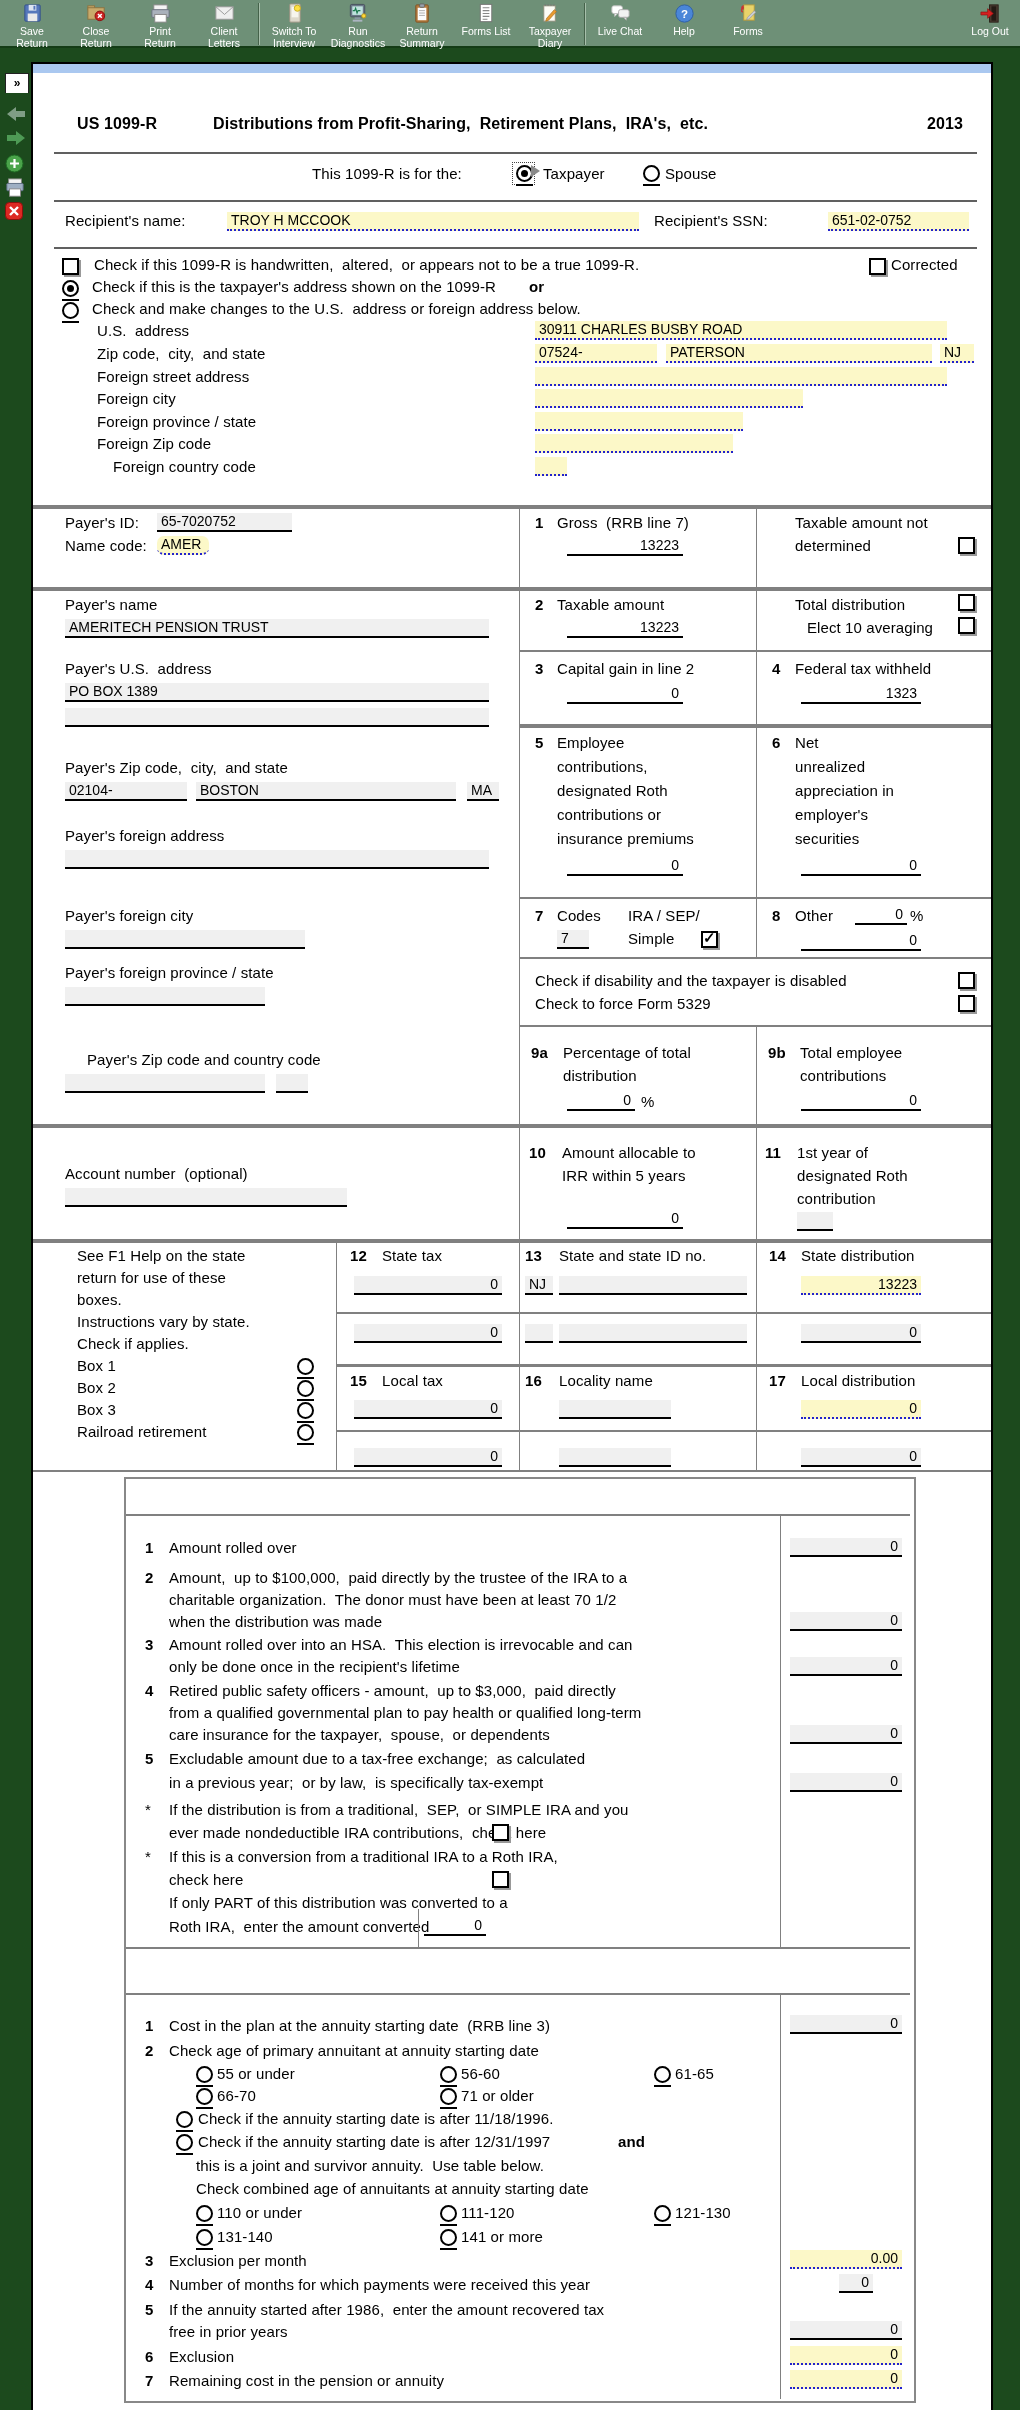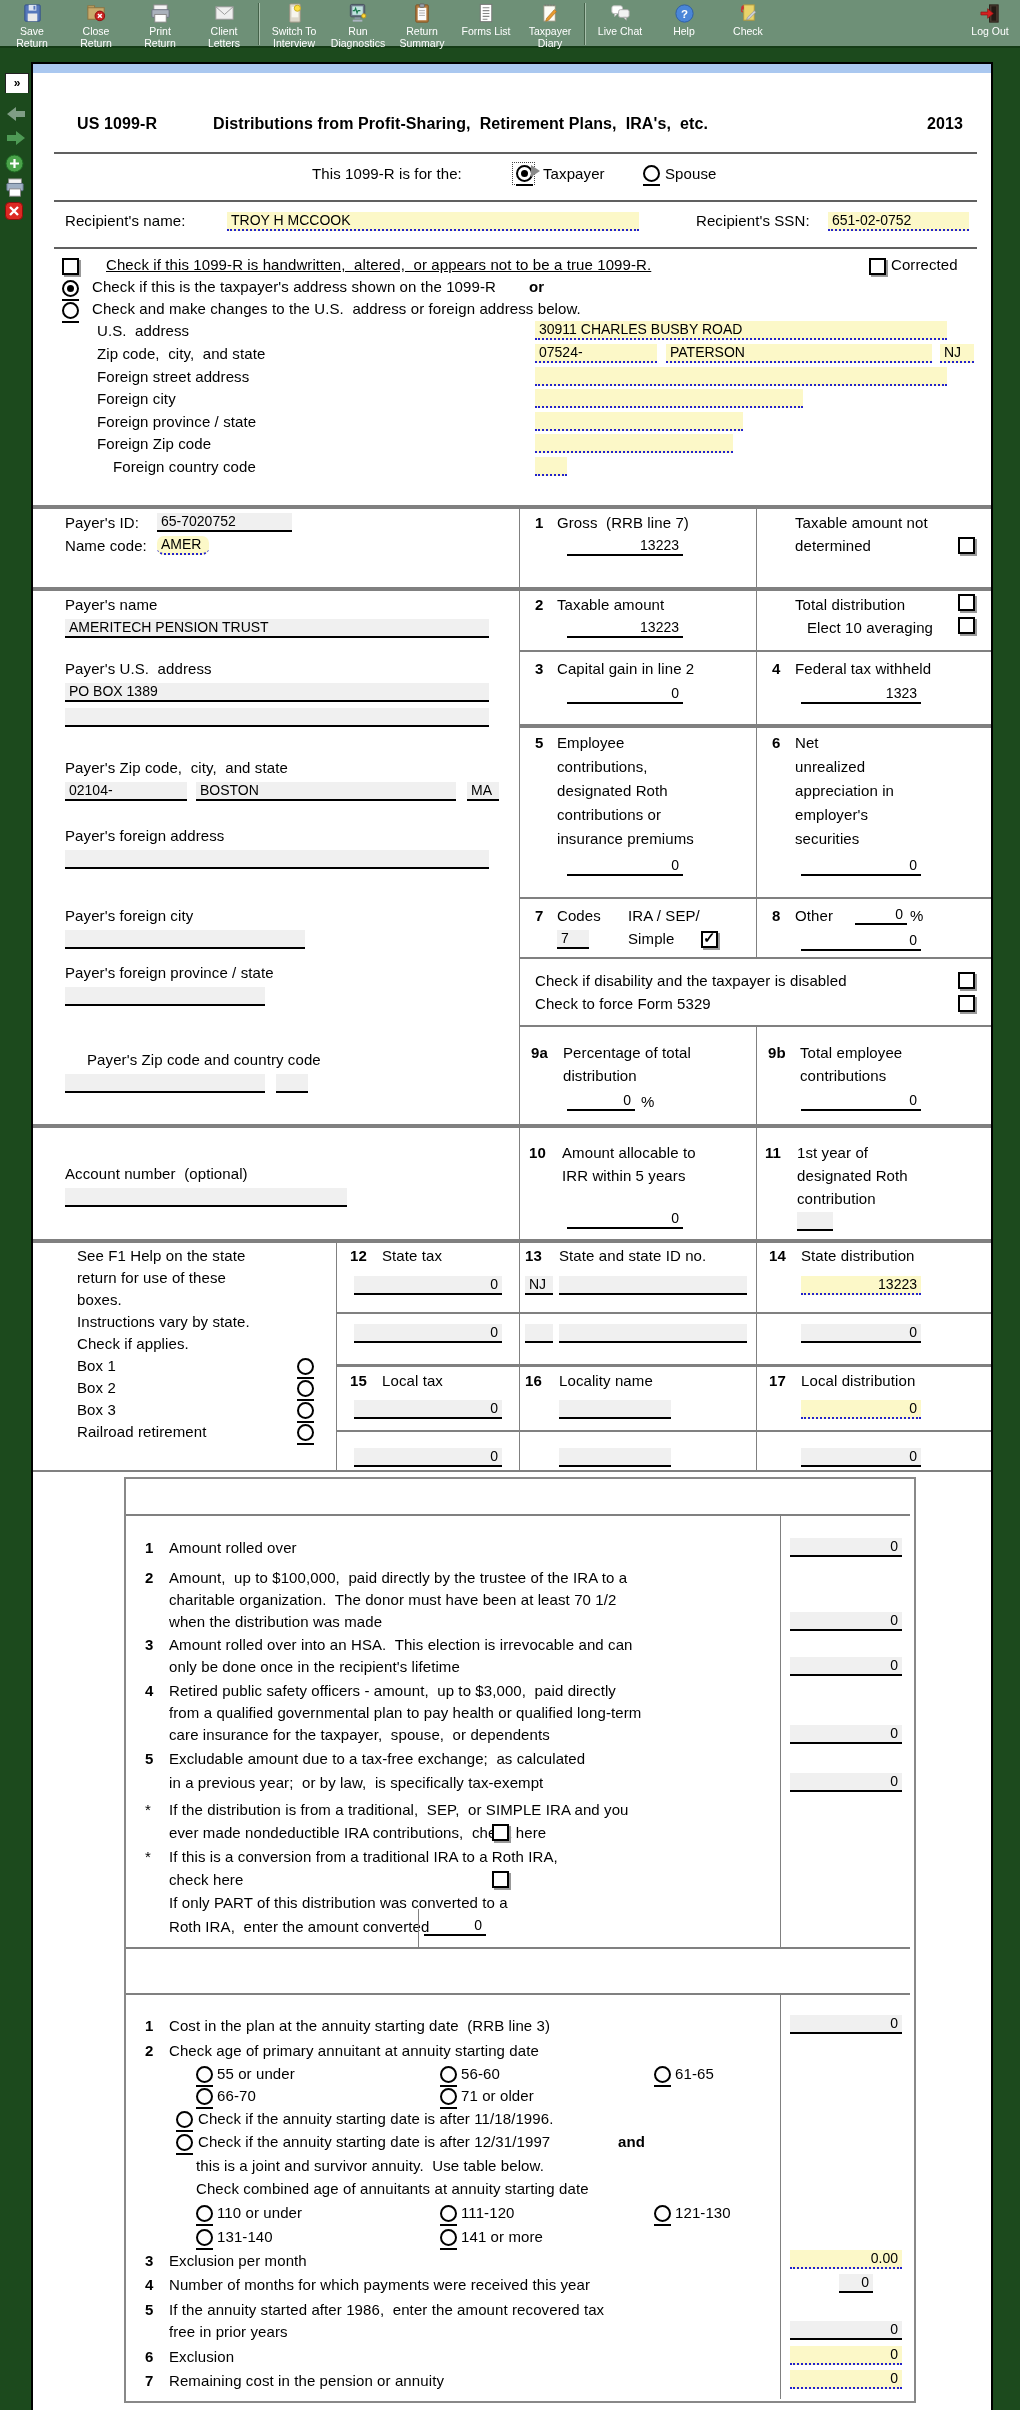--- a/index.html
+++ b/index.html
@@ -155,21 +155,21 @@
         </svg>
       <div class="tlabel">Help</div>
     </div>
     <div class="tbtn">
       <svg viewBox="0 0 24 24">
           <rect x="7" y="3" width="11" height="16" fill="#e9d46a" stroke="#b09a3e"></rect>
           <path d="M7 3 q-3.5 1 -2.2 4.5 L7 8z" fill="#cc3333"></path>
           <path d="M7 6 c-2.5 0 -3.2 3.5 -1 4.5" stroke="#cc3333" fill="none" stroke-width="1.4"></path>
           <path d="M11 16 l7-7 1.7 1.7 -7 7 -2.8 1.1z" fill="#c9cdd4" stroke="#8a8f98" stroke-width="0.6"></path>
         </svg>
-      <div class="tlabel">Check</div>
+      <div class="tlabel">Forms</div>
     </div>
     <div class="tspacer"></div>
     <div class="tbtn" style="width:52px;margin-right:4px;">
       <svg viewBox="0 0 24 24">
           <rect x="11" y="3" width="9" height="18" fill="#4a3b30" stroke="#2a2118"></rect>
           <rect x="13" y="4.5" width="5" height="15" fill="#241c15"></rect>
           <path d="M2 10.5 h7 v-3.5 l6 5 -6 5 v-3.5 h-7 z" fill="#d42020" stroke="#8a1010" stroke-width="0.7"></path>
         </svg>
       <div class="tlabel">Log Out</div>
     </div>
@@ -208,26 +208,26 @@
     <div class="focusbox" style="left:479px;top:98px;width:21px;height:21px;"></div>
     <div class="rd on" style="left:483px;top:101px;"></div>
     <div class="cursor" style="left:498px;top:101px;"></div>
     <span class="t" style="left:510px;top:101px;">Taxpayer</span>
     <div class="rd" style="left:610px;top:101px;"></div>
     <span class="t" style="left:632px;top:101px;">Spouse</span>
     <i class="hr" style="left:21px;top:136px;width:923px;"></i>
 
     <span class="t" style="left:32px;top:148px;">Recipient's name:</span>
     <div class="fld yf" style="left:194px;top:148px;width:404px;">TROY H MCCOOK</div>
-    <span class="t" style="left:663px;top:148px;">Recipient's SSN:</span>
+    <span class="t" style="left:621px;top:148px;">Recipient's SSN:</span>
     <div class="fld yf" style="left:795px;top:148px;width:133px;">651-02-0752</div>
     <i class="hr" style="left:21px;top:183px;width:923px;"></i>
 
     <div class="cb" style="left:29px;top:194px;"></div>
-    <span class="t" style="left:73px;top:192px;text-decoration:underline;">Check if this 1099-R is handwritten,  altered,  or appears not to be a true 1099-R.</span>
+    <span class="t" style="left:61px;top:192px;">Check if this 1099-R is handwritten,  altered,  or appears not to be a true 1099-R.</span>
     <div class="cb" style="left:836px;top:194px;"></div>
     <span class="t" style="left:858px;top:192px;">Corrected</span>
     <div class="rd on" style="left:29px;top:216px;"></div>
     <span class="t" style="left:59px;top:214px;">Check if this is the taxpayer's address shown on the 1099-R</span>
     <span class="t b" style="left:496px;top:214px;">or</span>
     <div class="rd" style="left:29px;top:238px;"></div>
     <span class="t" style="left:59px;top:236px;">Check and make changes to the U.S.  address or foreign address below.</span>
 
     <span class="t" style="left:64px;top:258px;">U.S.  address</span>
     <div class="fld yf" style="left:502px;top:257px;width:404px;">30911 CHARLES BUSBY ROAD</div>

